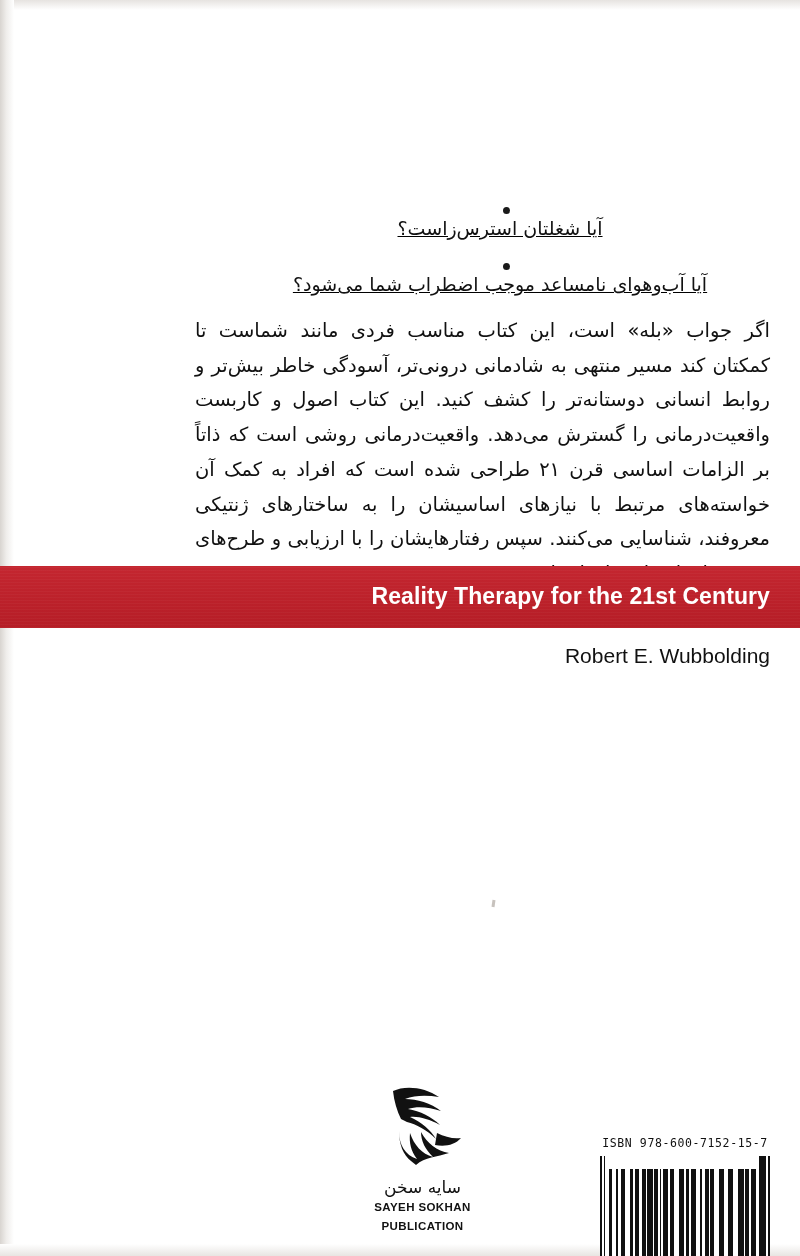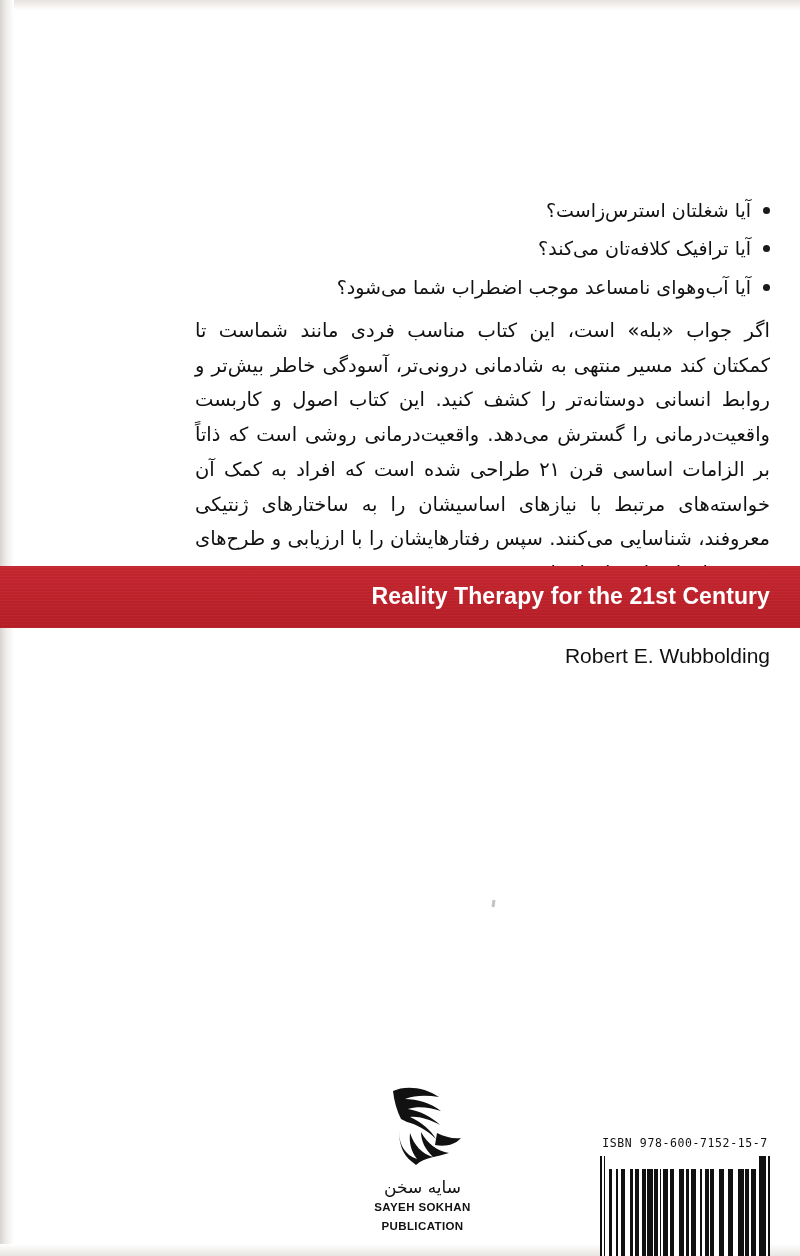--- a/index.html
+++ b/index.html
@@ -39,24 +39,25 @@
   .bullets {
     position: absolute;
     right: 30px;
     top: 196px;
     width: 540px;
     direction: rtl;
     text-align: right;
   }
   .bullet-row {
     display: flex;
-    flex-direction: row;
-    align-items: flex-start;
+    flex-direction: column;
+    align-items: center;
     justify-content: flex-start;
     margin-bottom: 9px;
+    text-decoration: underline;
   }
   .bullet-dot {
     width: 7px;
     height: 7px;
     border-radius: 50%;
     background: #1a1a1a;
     margin-top: 11px;
     margin-left: 12px;
     flex: none;
   }
@@ -204,24 +205,20 @@
 <div id="page">
 
   <div class="top-edge"></div>
   <div class="left-edge"></div>
   <div class="bottom-edge"></div>
 
   <div class="bullets">
     <div class="bullet-row">
       <span class="bullet-dot"></span>
       <span class="bullet-text">آیا شغلتان استرس‌زاست؟</span>
-    </div>
-    <div class="bullet-row">
-      <span class="bullet-dot"></span>
-      <span class="bullet-text">آیا ترافیک کلافه‌تان می‌کند؟</span>
     </div>
     <div class="bullet-row">
       <span class="bullet-dot"></span>
       <span class="bullet-text">آیا آب‌وهوای نامساعد موجب اضطراب شما می‌شود؟</span>
     </div>
   </div>
 
   <div class="para">اگر جواب «بله» است، این کتاب مناسب فردی مانند شماست تا کمکتان کند مسیر منتهی به شادمانی درونی‌تر، آسودگی خاطر بیش‌تر و روابط انسانی دوستانه‌تر را کشف کنید. این کتاب اصول و کاربست واقعیت‌درمانی را گسترش می‌دهد. واقعیت‌درمانی روشی است که ذاتاً بر الزامات اساسی قرن ۲۱ طراحی شده است که افراد به کمک آن خواسته‌های مرتبط با نیازهای اساسیشان را به ساختارهای ژنتیکی معروفند، شناسایی می‌کنند. سپس رفتارهایشان را با ارزیابی و طرح‌های عینی برای ارضای نیازهایشان می‌ریزند.</div>
 
   <div class="red-band">

